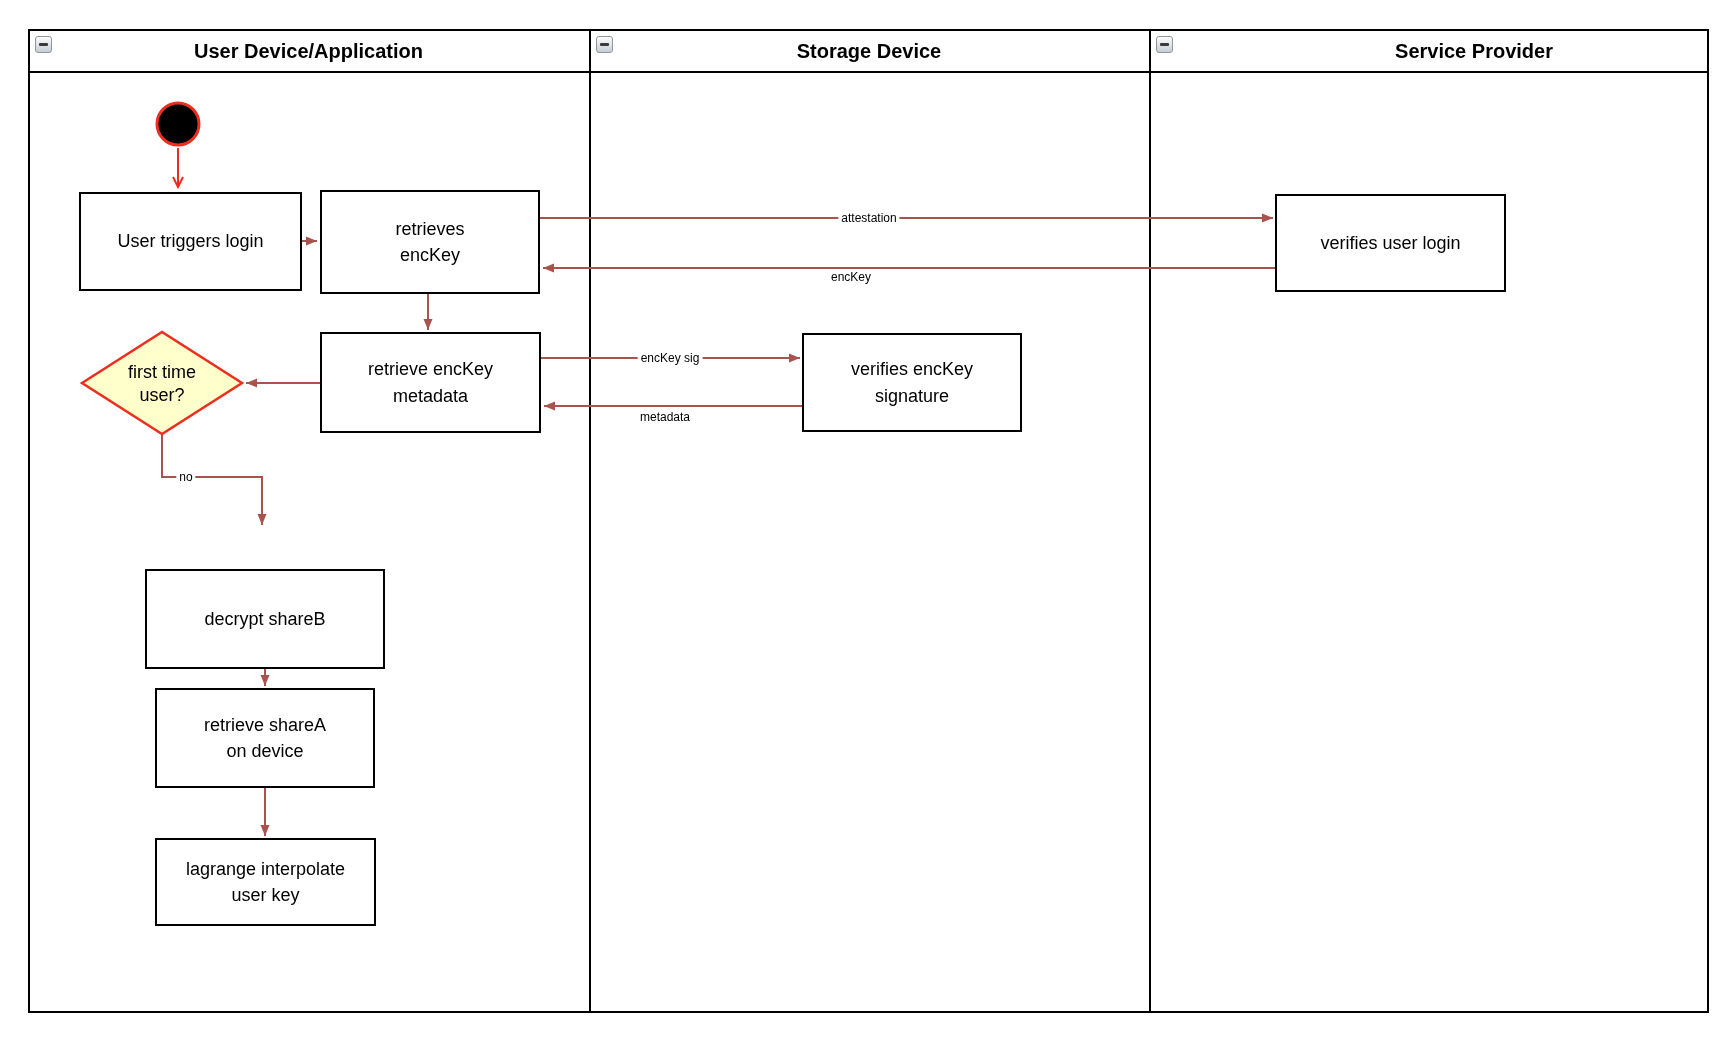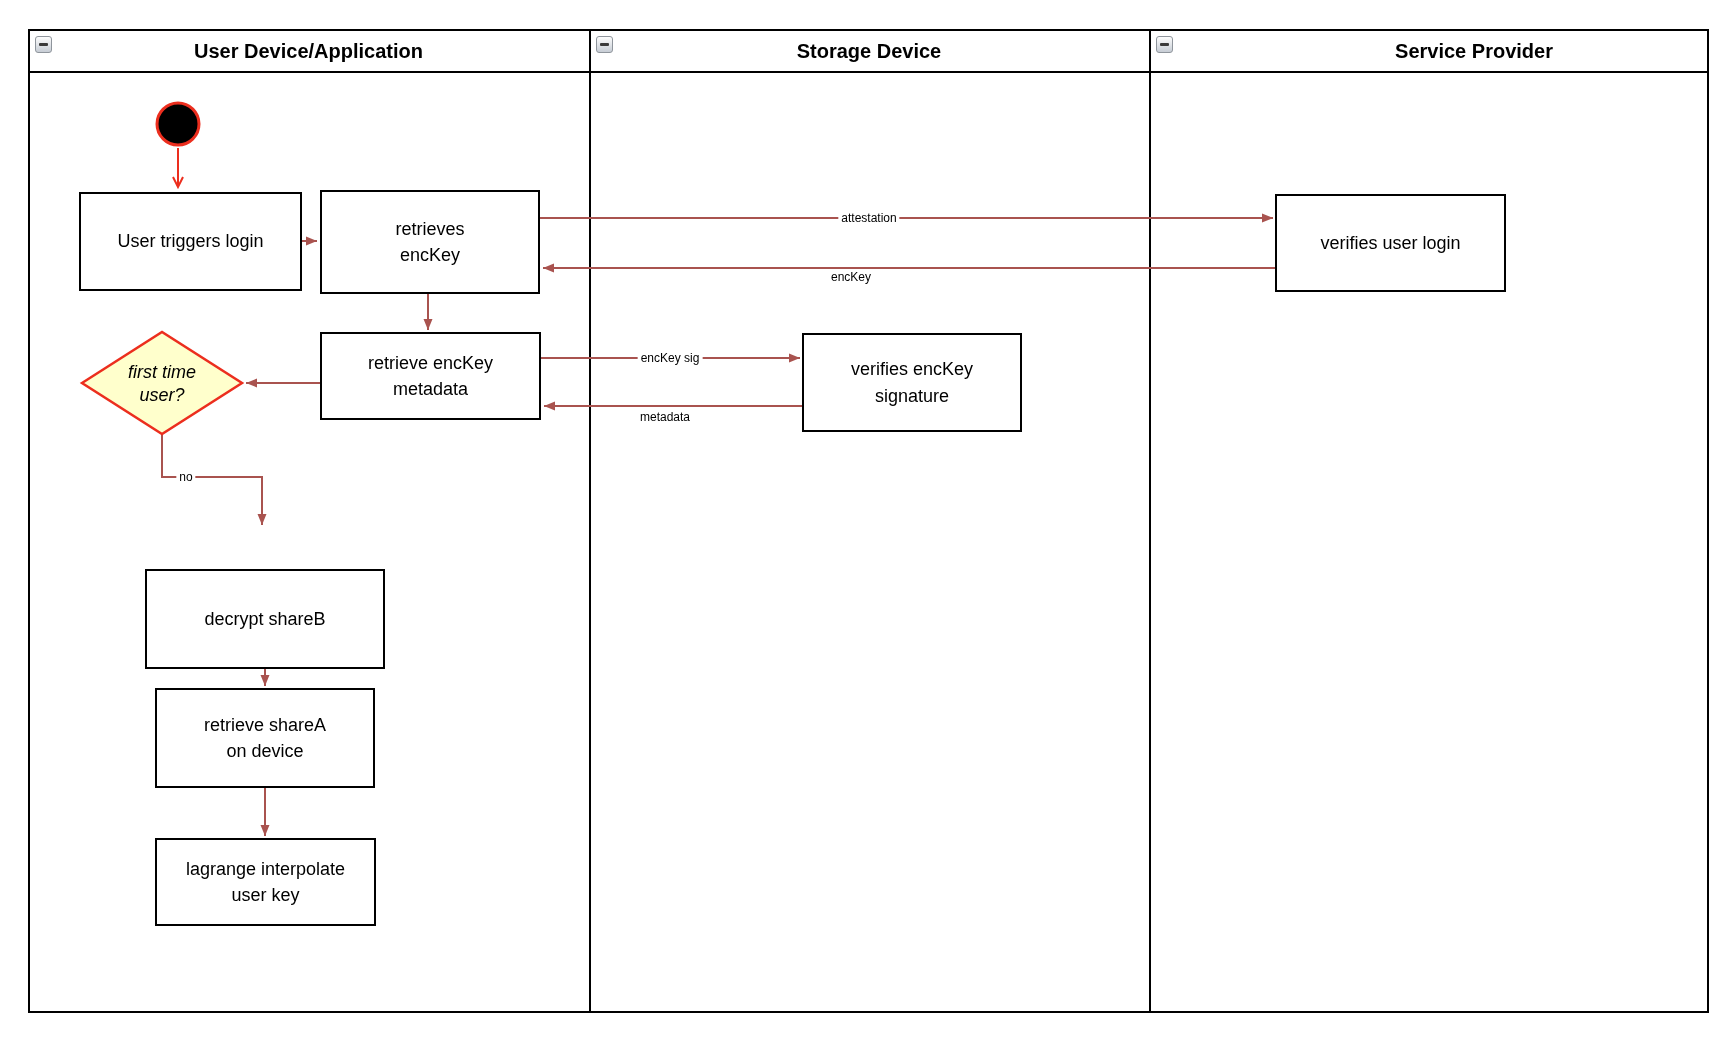--- a/index.html
+++ b/index.html
@@ -17,21 +17,21 @@
     border-radius:3px;background:linear-gradient(#fdfdfd,#c7cdd5);box-sizing:border-box;
     display:flex;align-items:center;justify-content:center;cursor:pointer;}
   .collapse-btn .minus{width:9px;height:3px;background:#3a3a3a;border-radius:1px;}
   .node{position:absolute;background:#ffffff;border:2px solid #000;box-sizing:border-box;
     display:flex;align-items:center;justify-content:center;text-align:center;
     font-size:18px;line-height:1.45;white-space:pre-line;}
   .edges{position:absolute;left:0;top:0;pointer-events:none;}
   .edge-label{position:absolute;transform:translate(-50%,-50%);background:#ffffff;
     padding:0 3px;font-size:12px;white-space:nowrap;}
   .diamond-label{position:absolute;transform:translate(-50%,-50%);text-align:center;
-    font-size:18px;line-height:1.3;white-space:pre-line;background:transparent;font-style:italic;}
+    font-size:18px;line-height:1.3;white-space:pre-line;background:transparent;}
 </style>
 </head>
 <body>
 
 <div class="canvas">
 
   <div class="pool"></div>
   <div class="header-sep"></div>
   <div class="lane-divider" style="left:589px;"></div>
   <div class="lane-divider" style="left:1149px;"></div>
@@ -84,21 +84,21 @@
     <polygon points="82,383 162,332 242,383 162,434" fill="#ffffcc" stroke="#ec2e1e" stroke-width="2.5"></polygon>
   </svg>
 
   <div class="node" style="left:69px;top:192px;width:223px;height:99px;margin-left:10px;">
     <span>User triggers login</span>
   </div>
   <div class="node" style="left:320px;top:190px;width:220px;height:104px;">
     <span>retrieves
 encKey</span>
   </div>
-  <div class="node" style="left:320px;top:332px;width:221px;height:88px;">
+  <div class="node" style="left:320px;top:332px;width:221px;height:101px;">
     <span>retrieve encKey
 metadata</span>
   </div>
   <div class="node" style="left:145px;top:527px;width:240px;height:100px;margin-top:42px;">
     <span>decrypt shareB</span>
   </div>
   <div class="node" style="left:155px;top:688px;width:220px;height:100px;">
     <span>retrieve shareA
 on device</span>
   </div>

